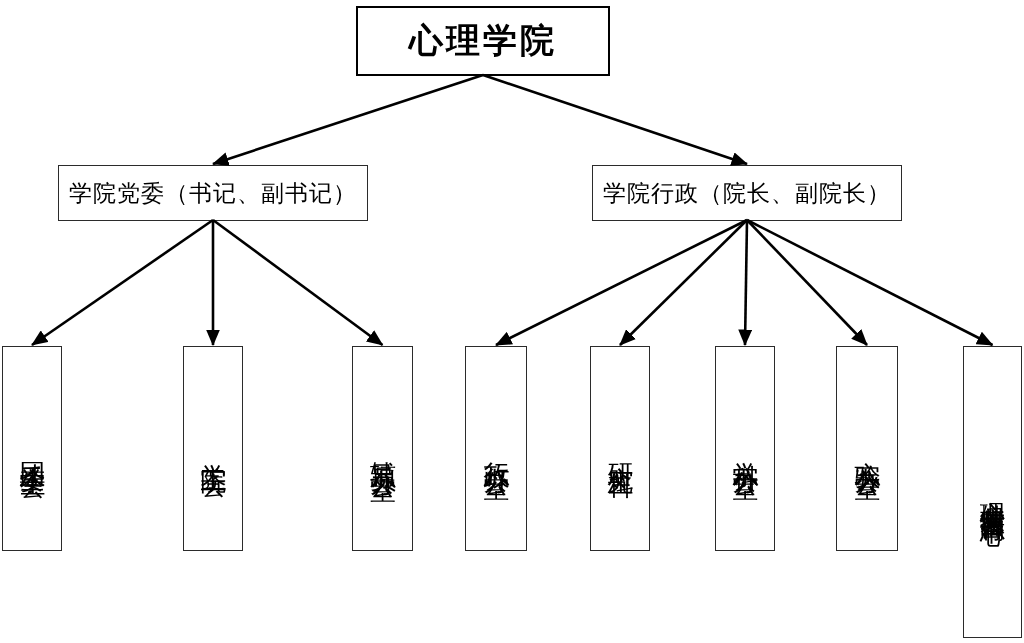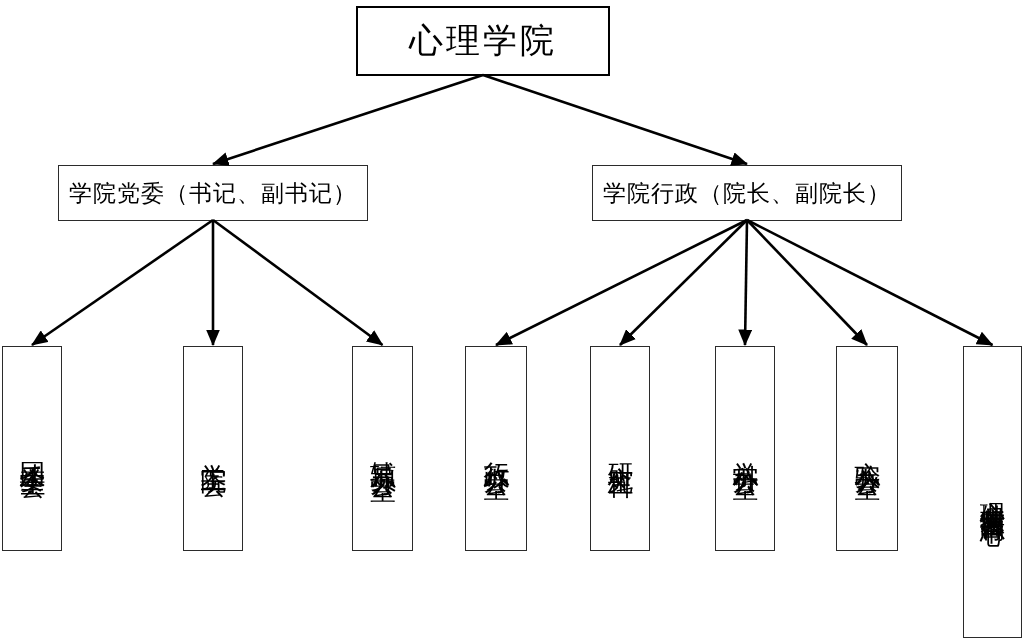--- a/index.html
+++ b/index.html
@@ -31,21 +31,21 @@
     box-sizing: border-box;
     display: flex;
     align-items: center;
     justify-content: center;
     color: #000000;
     z-index: 2;
   }
   .node.root {
     border: 2.4px solid #000000;
     font-family: "Liberation Sans", "DejaVu Sans", sans-serif;
-    font-weight: 400;
+    font-weight: 700;
     font-size: 34px;
     letter-spacing: 3px;
   }
   .node.level2 {
     font-size: 23px;
     letter-spacing: 1px;
     white-space: nowrap;
   }
   .node.leaf .vtext {
     writing-mode: vertical-rl;

